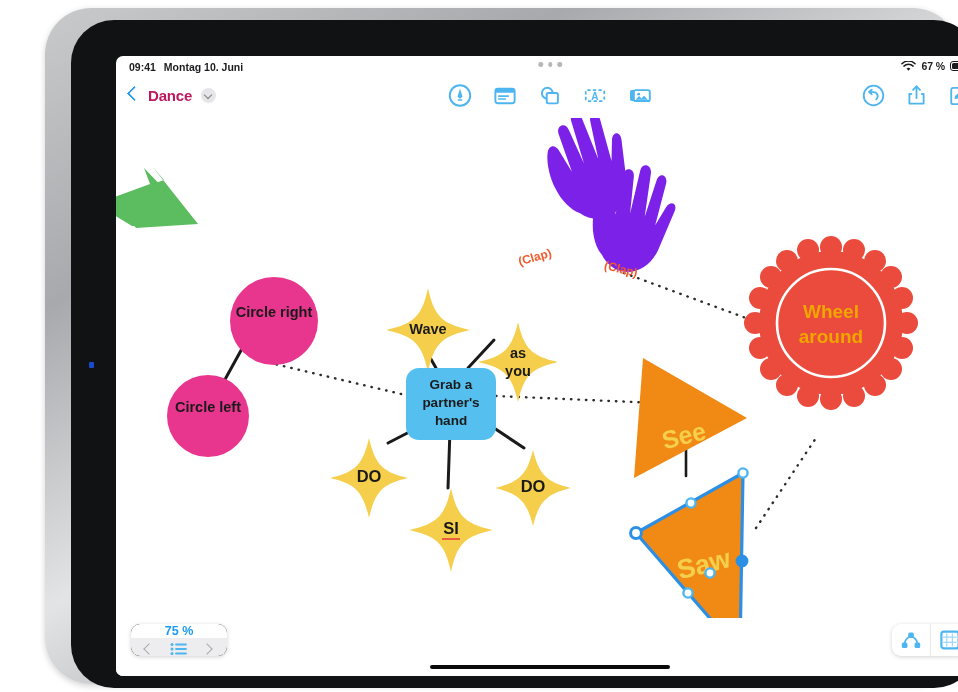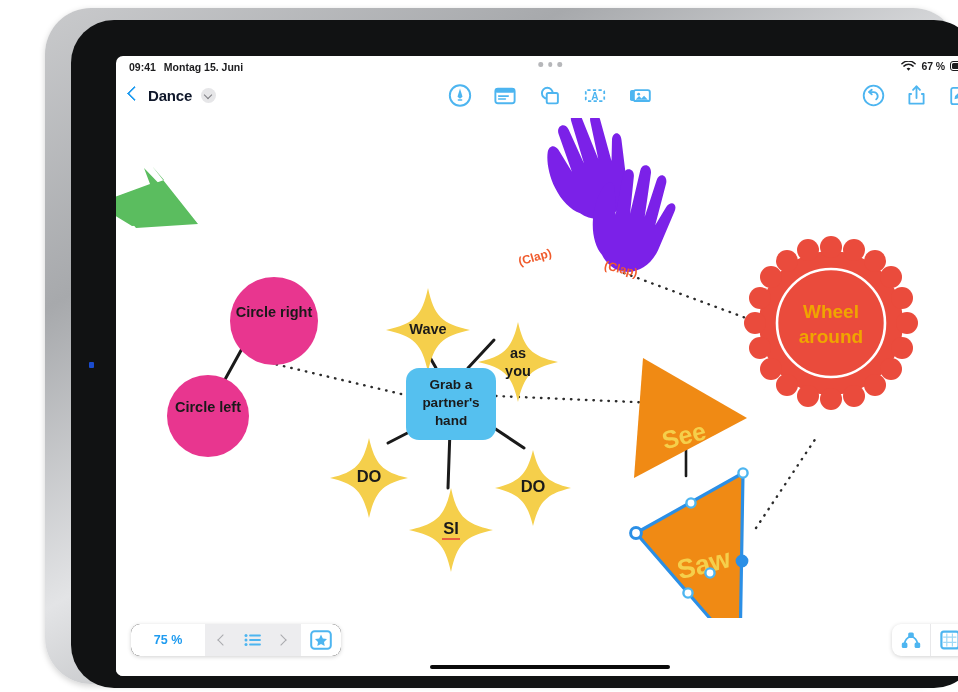--- a/index.html
+++ b/index.html
@@ -133,21 +133,21 @@
     left: 3px; top: 4px;
     width: 9px; height: 9px;
     border-left: 2.6px solid #1e9bf0;
     border-bottom: 2.6px solid #1e9bf0;
     transform: rotate(45deg);
     border-radius: 1px;
   }
   .doc-title {
     font-size: 15px;
     font-weight: 700;
-    color: #0f172a;
+    color: #be185d;
     letter-spacing: -0.2px;
   }
   .title-chev {
     width: 15px; height: 15px;
     border-radius: 50%;
     background: #e6e6e8;
     position: relative;
     display: inline-block;
     cursor: pointer;
   }
@@ -205,20 +205,21 @@
   .zoomgroup {
     position: absolute;
     left: 15px; top: 6px;
     height: 32px;
     display: flex;
     align-items: stretch;
     background: #000000;
     border-radius: 9px;
     box-shadow: 0 1px 4px rgba(0,0,0,0.18);
     overflow: hidden;
+    flex-direction: column;
   }
   .zoom-pct {
     display: flex; align-items: center; justify-content: center;
     min-width: 56px;
     padding: 0 9px;
     font-size: 12.5px;
     font-weight: 600;
     color: #1e9bf0;
     background: #ffffff;
     cursor: pointer;
@@ -293,21 +294,21 @@
 <div id="root">
 
   <div class="device-outer">
     <div class="device-bezel">
 
       <div class="device-screen">
 
         <div class="statusbar">
           <div class="status-left">
             <span>09:41</span>
-            <span>Montag 15. Juni</span>
+            <span>Montag 10. Juni</span>
           </div>
 
           <div class="multitask-dots">
             <span></span>
             <span></span>
             <span></span>
           </div>
 
           <div class="status-right">
             <svg width="15" height="11" viewBox="0 0 15 11">

